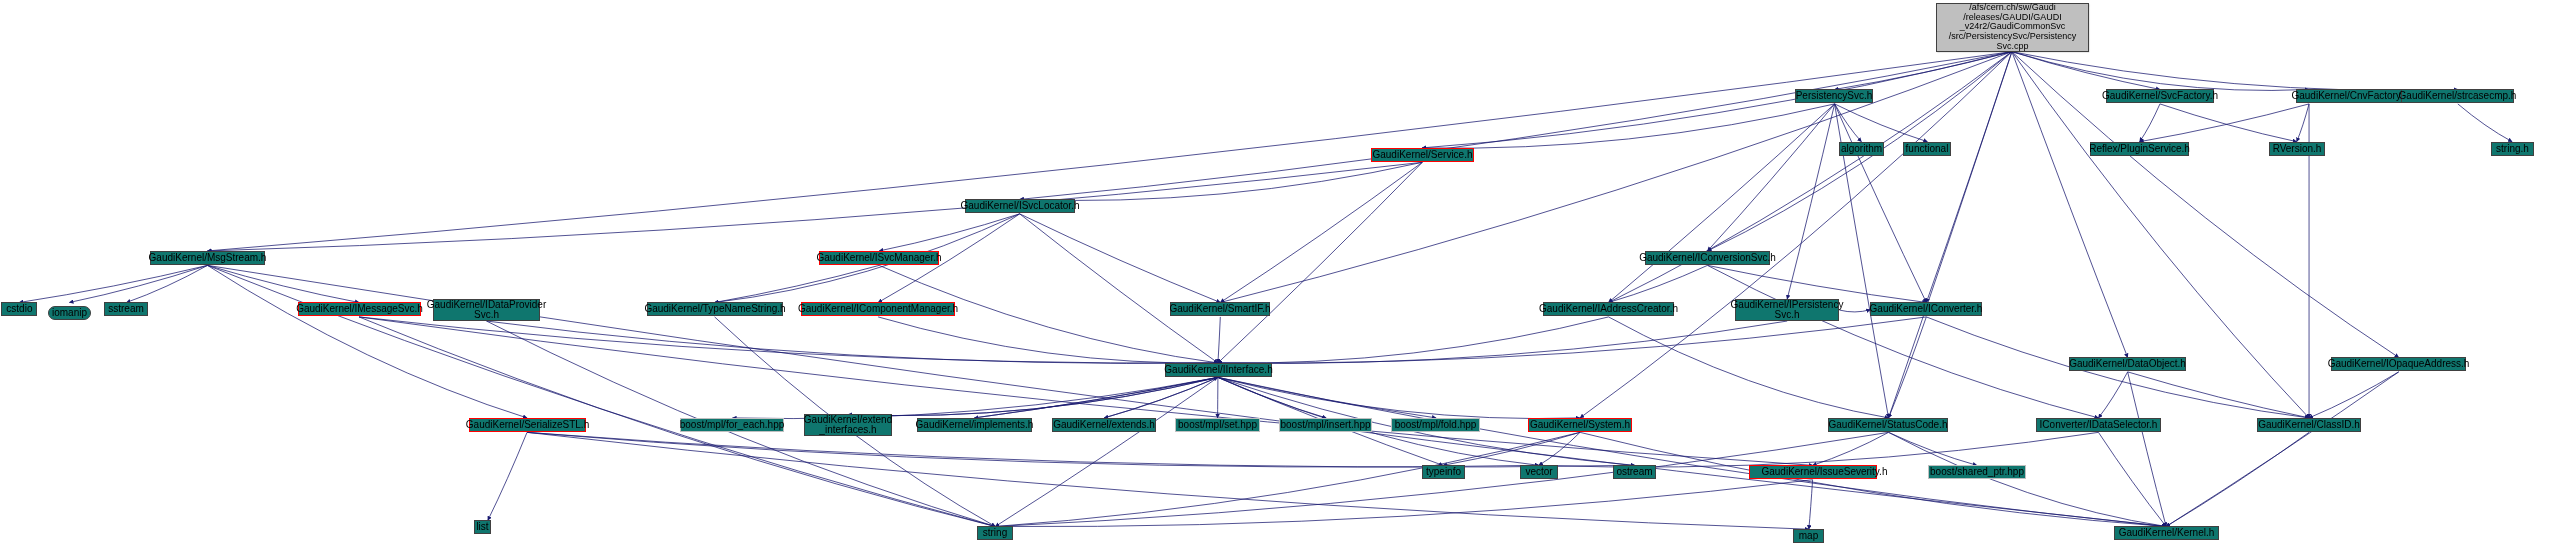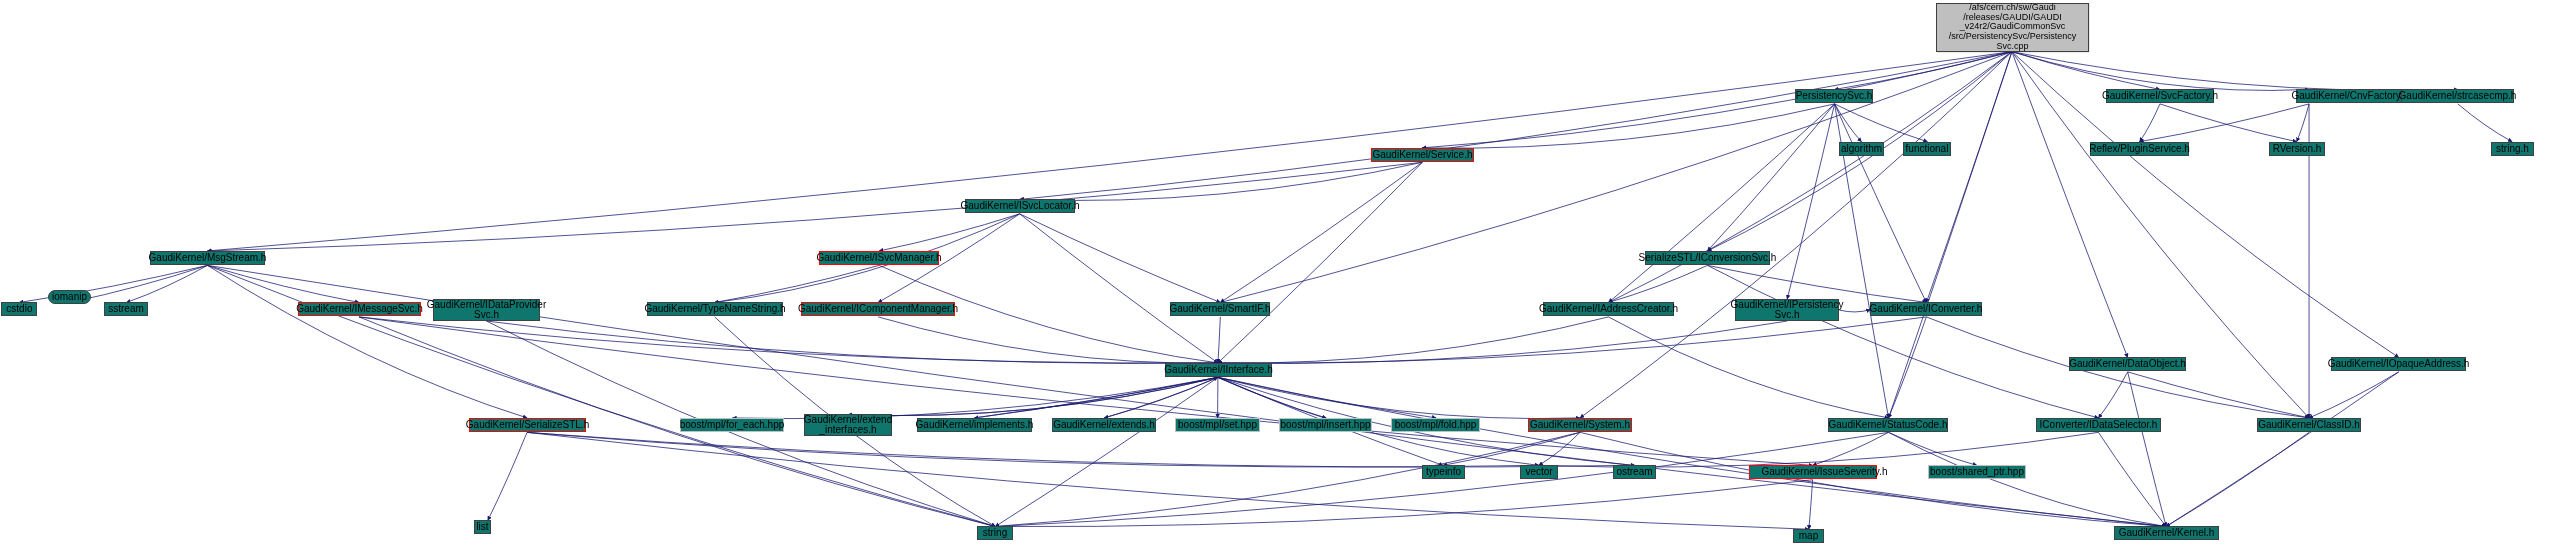--- a/index.html
+++ b/index.html
@@ -169,23 +169,23 @@
       <div class="node" style="left: 2401px; top: 89px; width: 113px; height: 14.4px;">GaudiKernel/strcasecmp.h</div>
       <div class="node" style="left: 1839px; top: 142px; width: 45px; height: 14.4px;">algorithm</div>
       <div class="node" style="left: 1903px; top: 142px; width: 48px; height: 14.4px;">functional</div>
       <div class="node" style="left: 2090px; top: 142px; width: 99px; height: 14.4px;">Reflex/PluginService.h</div>
       <div class="node" style="left: 2269px; top: 142px; width: 56px; height: 14.4px;">RVersion.h</div>
       <div class="node" style="left: 2491px; top: 142px; width: 43px; height: 14.4px;">string.h</div>
       <div class="node red" style="left: 1371px; top: 148px; width: 103px; height: 14.4px;">GaudiKernel/Service.h</div>
       <div class="node" style="left: 965px; top: 199px; width: 110px; height: 14.4px;">GaudiKernel/ISvcLocator.h</div>
       <div class="node" style="left: 150px; top: 251px; width: 115px; height: 14.4px;">GaudiKernel/MsgStream.h</div>
       <div class="node red" style="left: 819px; top: 251px; width: 120px; height: 14.4px;">GaudiKernel/ISvcManager.h</div>
-      <div class="node" style="left: 1645px; top: 251px; width: 125px; height: 14.4px;">SerializeSTL/IConversionSvc.h</div>
+      <div class="node" style="left: 1645px; top: 251px; width: 125px; height: 14.4px;">GaudiKernel/IConversionSvc.h</div>
       <div class="node" style="left: 1.4px; top: 302px; width: 36px; height: 14.4px;">cstdio</div>
-      <div class="node" style="left: 48px; top: 290px; width: 43px; height: 14.4px; border-radius: 7px;">iomanip</div>
+      <div class="node" style="left: 48px; top: 306px; width: 43px; height: 14.4px; border-radius: 7px;">iomanip</div>
       <div class="node" style="left: 104px; top: 302px; width: 44px; height: 14.4px;">sstream</div>
       <div class="node red" style="left: 298px; top: 302px; width: 123px; height: 14.4px;">GaudiKernel/IMessageSvc.h</div>
       <div class="node" style="left: 433px; top: 299px; width: 107px; height: 22px;">GaudiKernel/IDataProvider
 Svc.h</div>
       <div class="node" style="left: 647px; top: 302px; width: 136px; height: 14.4px;">GaudiKernel/TypeNameString.h</div>
       <div class="node red" style="left: 801px; top: 302px; width: 154px; height: 14.4px;">GaudiKernel/IComponentManager.h</div>
       <div class="node" style="left: 1170px; top: 302px; width: 100px; height: 14.4px;">GaudiKernel/SmartIF.h</div>
       <div class="node" style="left: 1543px; top: 302px; width: 131px; height: 14.4px;">GaudiKernel/IAddressCreator.h</div>
       <div class="node" style="left: 1735px; top: 299px; width: 104px; height: 22px;">GaudiKernel/IPersistency
 Svc.h</div>

